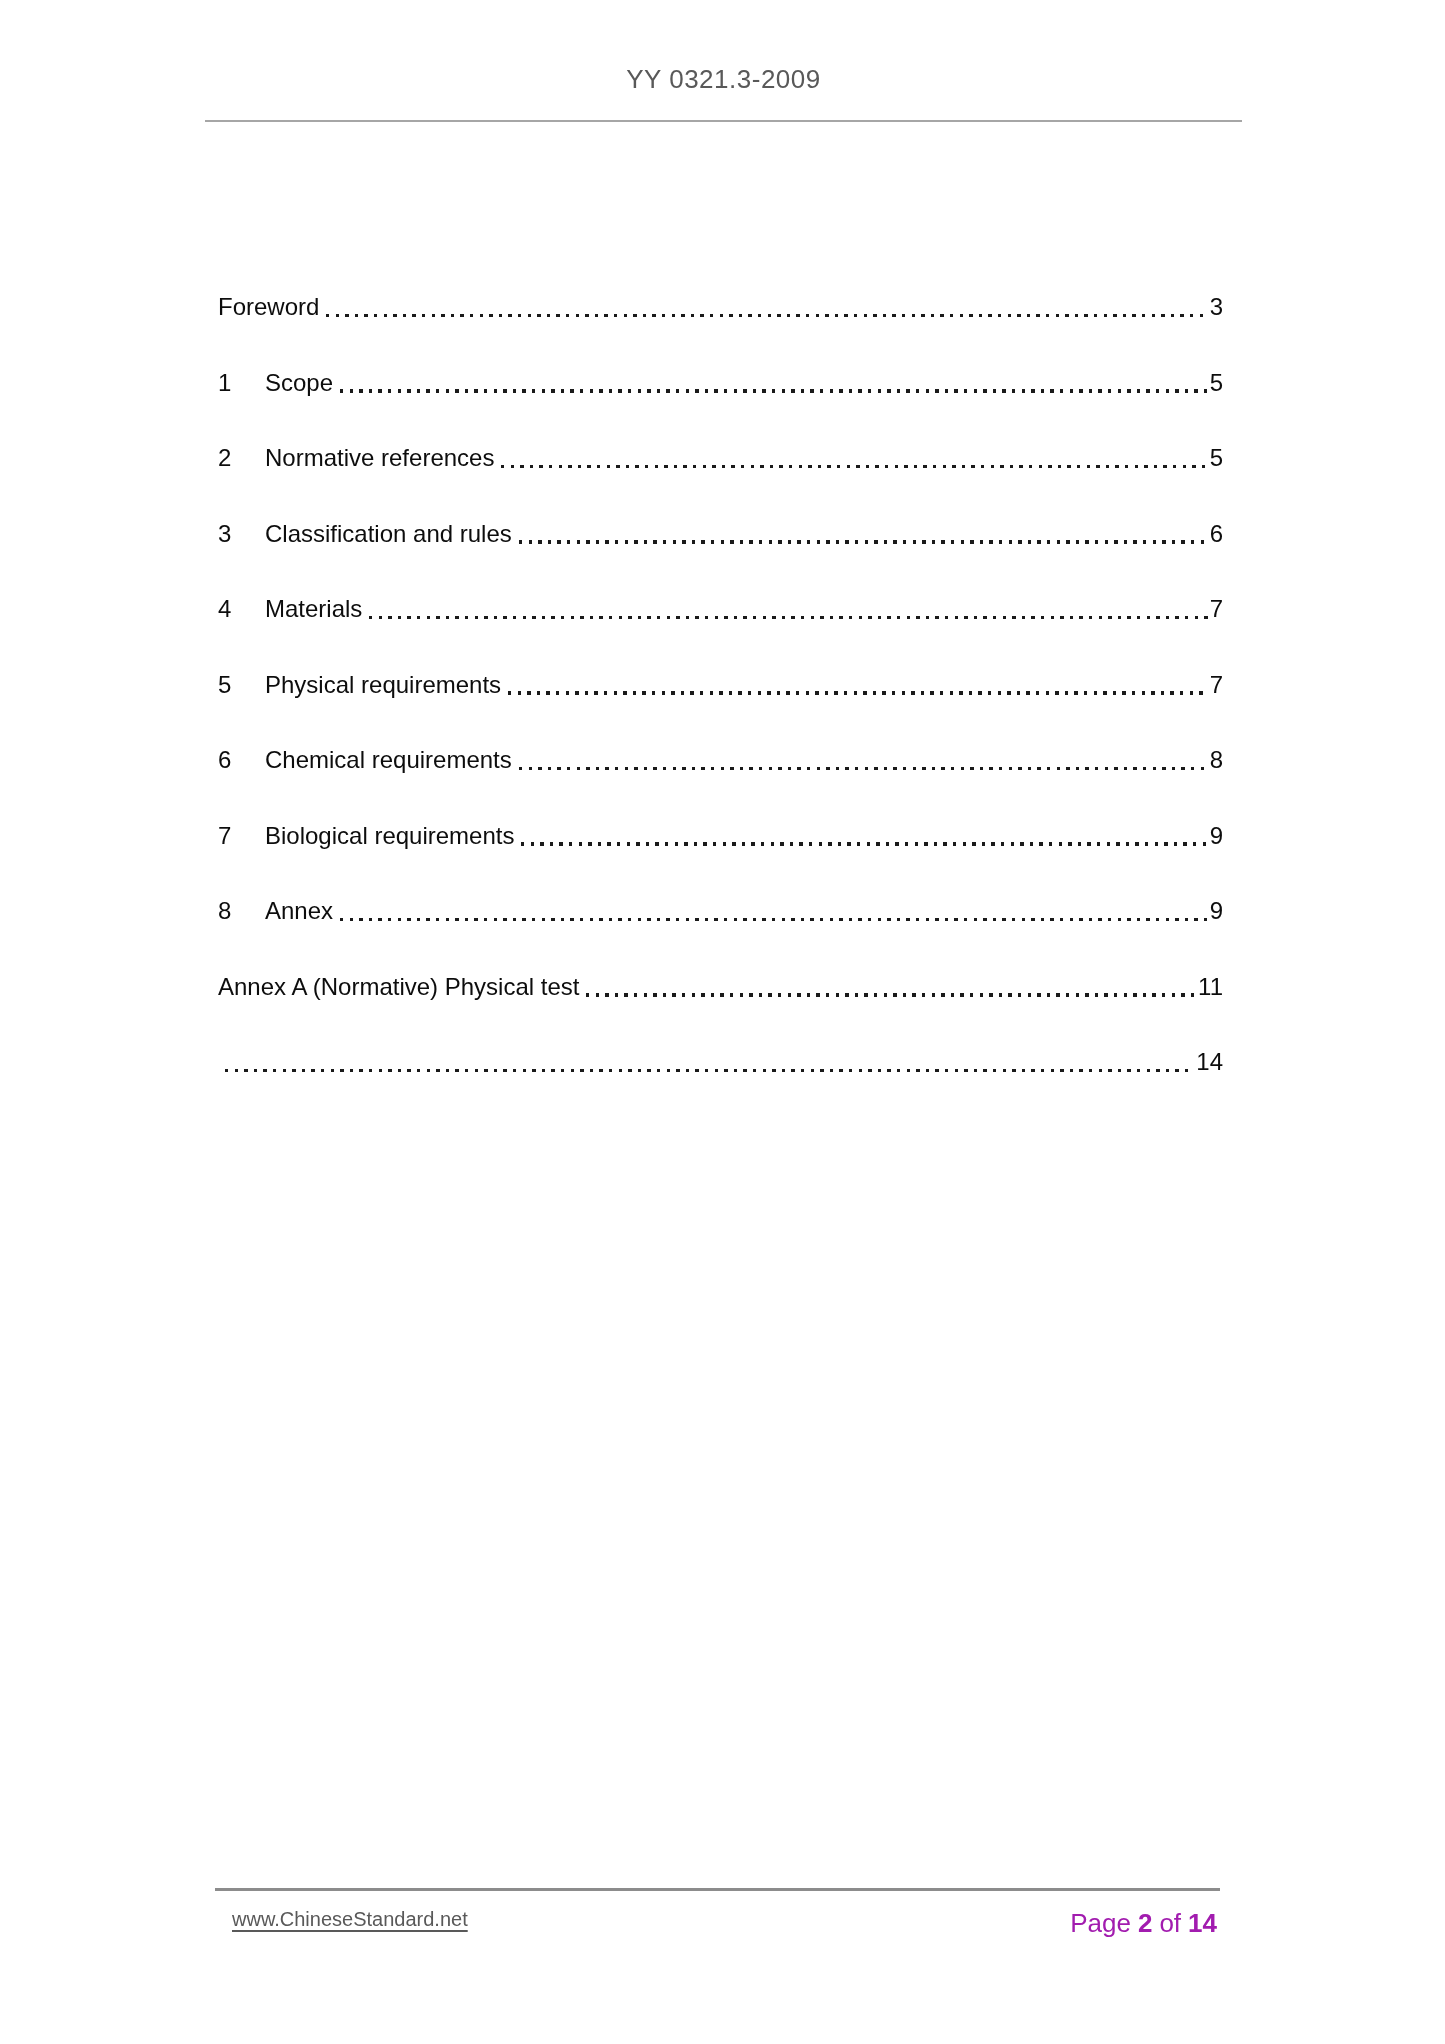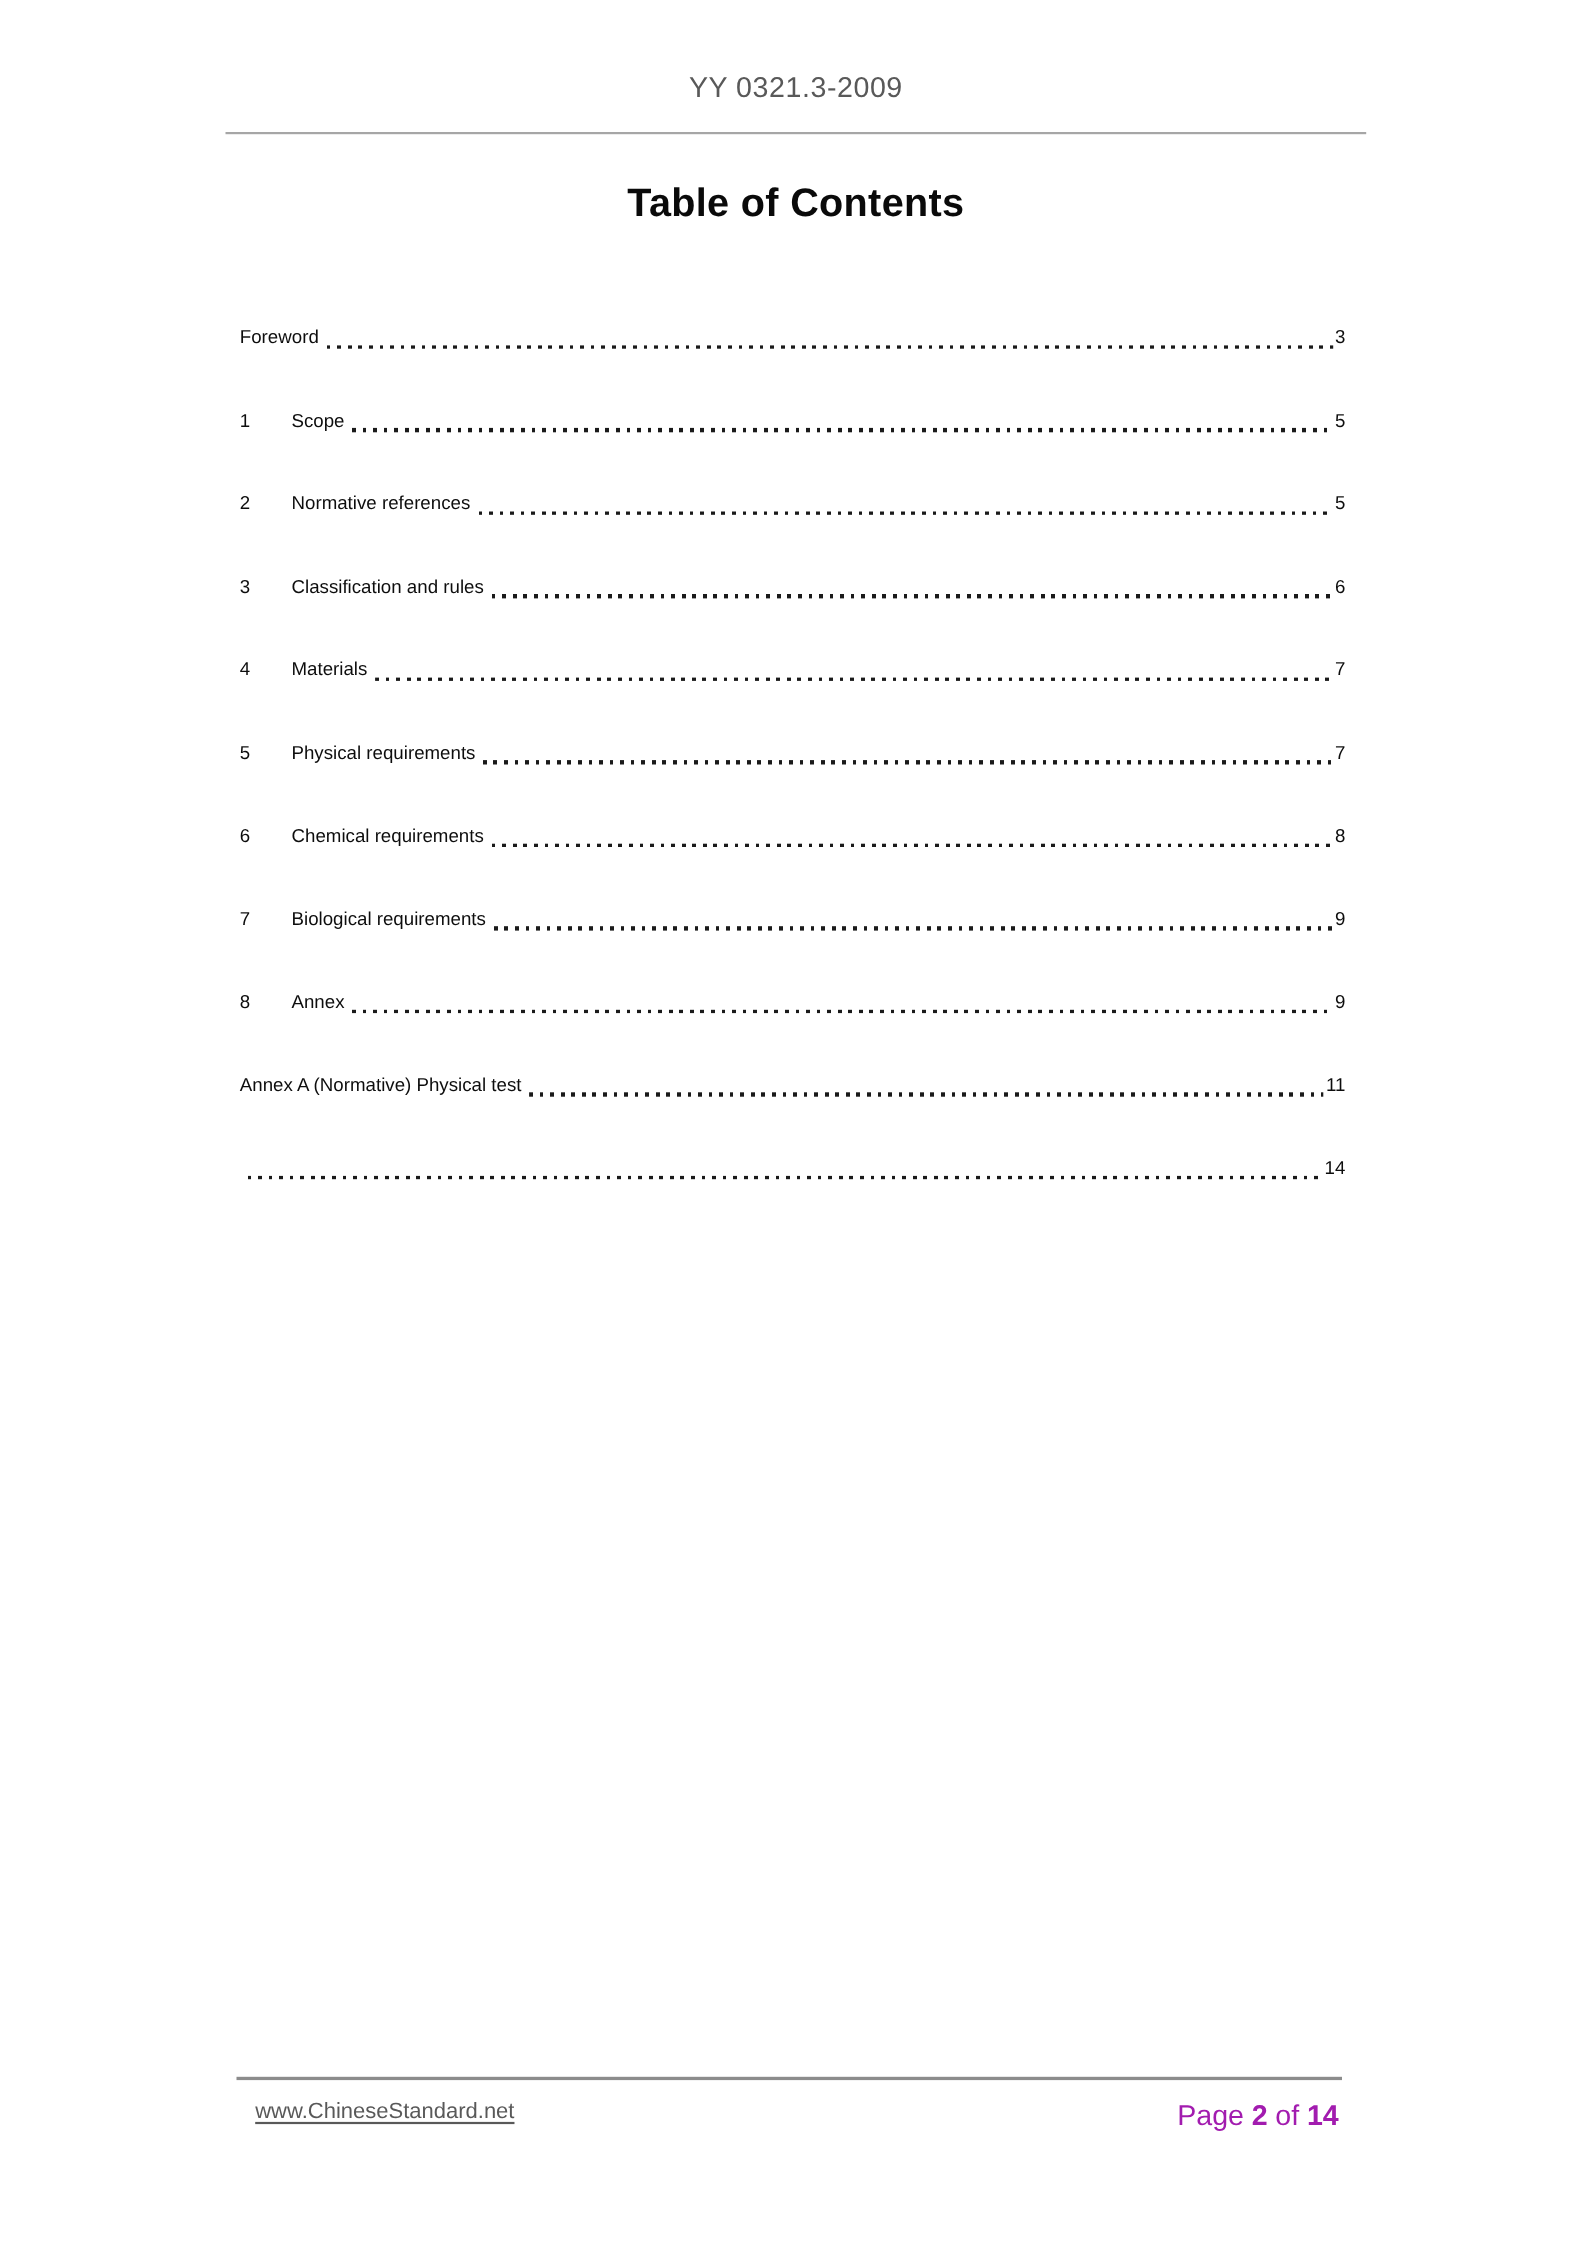--- a/index.html
+++ b/index.html
@@ -45,21 +45,21 @@
   .toc {
     position: absolute;
     top: 290px; left: 218px; width: 1005px;
   }
   .toc-row {
     display: flex;
     align-items: flex-end;
     height: 34px;
     line-height: 34px;
     margin-bottom: 41.5px;
-    font-size: 17px;
+    font-size: 24px;
     color: #0d0d0d;
     white-space: nowrap;
   }
   .toc-num { flex: none; width: 47px; }
   .toc-label { flex: none; }
   .leader {
     flex: 1;
     height: 3.4px;
     margin: 0 2px 7px 7px;
     background-image: repeating-linear-gradient(to right, #1a1a1a 0 3.4px, transparent 3.4px 9.6px);
@@ -94,21 +94,20 @@
   .page-indicator .b { font-weight: 700; }
 </style>
 </head>
 <body>
 
 <div class="page">
 
   <div class="doc-number">YY 0321.3-2009</div>
   <div class="header-rule"></div>
 
-  <h1 class="title">Table of Contents</h1>
 
   <div class="toc" id="toc">
       <div class="toc-row no-num">
 
       <span class="toc-label">Foreword</span>
       <span class="leader"></span>
       <span class="toc-page">3</span>
     </div>
       <div class="toc-row">
       <span class="toc-num">1</span>

